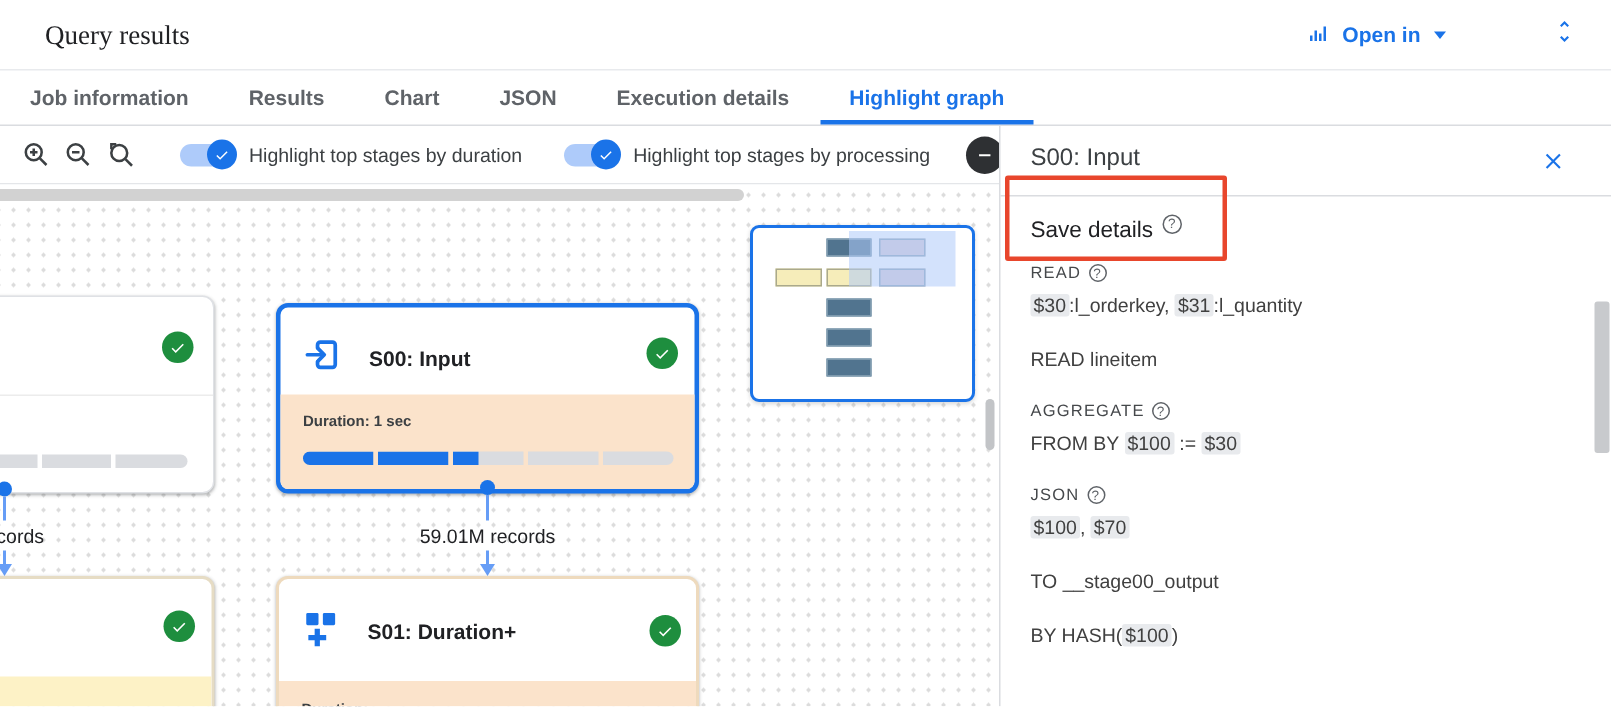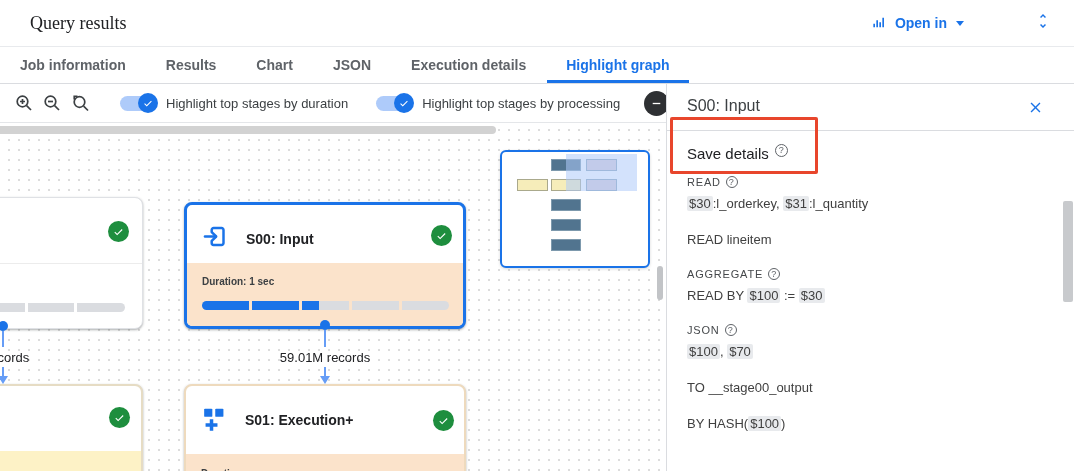--- a/index.html
+++ b/index.html
@@ -242,21 +242,21 @@
         <div class="stage-card" style="left:184px; top:261px; width:282px; height:114px; border:2px solid #eedabd; overflow:hidden;">
           <div style="position:absolute; left:0; right:0; top:68px; bottom:-2px; background:#fbe3cb;"></div>
           <div class="stage-header" style="position:absolute; left:13px; top:18px; gap:17px;">
             <span>
               <svg width="29" height="28" viewBox="0 0 24 24" fill="#1a73e8">
                   <rect x="4" y="4" width="7" height="7" rx="0.8"></rect>
                   <rect x="13.5" y="4" width="7" height="7" rx="0.8"></rect>
                   <path d="M8.8 13h3v3.6h3.6v3H11.8V23h-3v-3.4H5.2v-3h3.6z"></path>
                 </svg>
             </span>
-            <span class="stage-title">S01: Execution+</span>
+            <span class="stage-title">S01: Duration+</span>
           </div>
           <div class="check-badge" style="left:247px; top:24px;">
             <svg width="13" height="13" viewBox="0 0 24 24" fill="#fff">
                 <path d="M9.5 16.2 5.8 12.5l-1.4 1.4 5.1 5.1 10-10-1.4-1.4z"></path>
               </svg>
           </div>
           <div class="duration-label" style="left:15px; top:82px;">Duration:</div>
         </div>
 
         <div class="stage-card" style="left:-62px; top:261px; width:205px; height:114px; border:2px solid #e6dcc4; overflow:hidden;">
@@ -298,21 +298,21 @@
           <div class="p-label">
             <span>READ</span>
             <span class="help-circle">?</span>
           </div>
           <div class="p-value tight"><span class="hl">$30</span><span>:l_orderkey, </span><span class="hl">$31</span><span>:l_quantity</span></div>
           <div class="p-value"><span>READ lineitem</span></div>
           <div class="p-label">
             <span>AGGREGATE</span>
             <span class="help-circle">?</span>
           </div>
-          <div class="p-value tight"><span>READ BY </span><span class="hl">$100</span><span> := </span><span class="hl">$30</span></div>
+          <div class="p-value tight"><span>FROM BY </span><span class="hl">$100</span><span> := </span><span class="hl">$30</span></div>
           <div class="p-label">
             <span>JSON</span>
             <span class="help-circle">?</span>
           </div>
           <div class="p-value tight"><span class="hl">$100</span><span>, </span><span class="hl">$70</span></div>
           <div class="p-value"><span>TO __stage00_output</span></div>
           <div class="p-value"><span>BY HASH(</span><span class="hl">$100</span><span>)</span></div>
         </div>
       <div class="panel-scroll"></div>
     </div>

